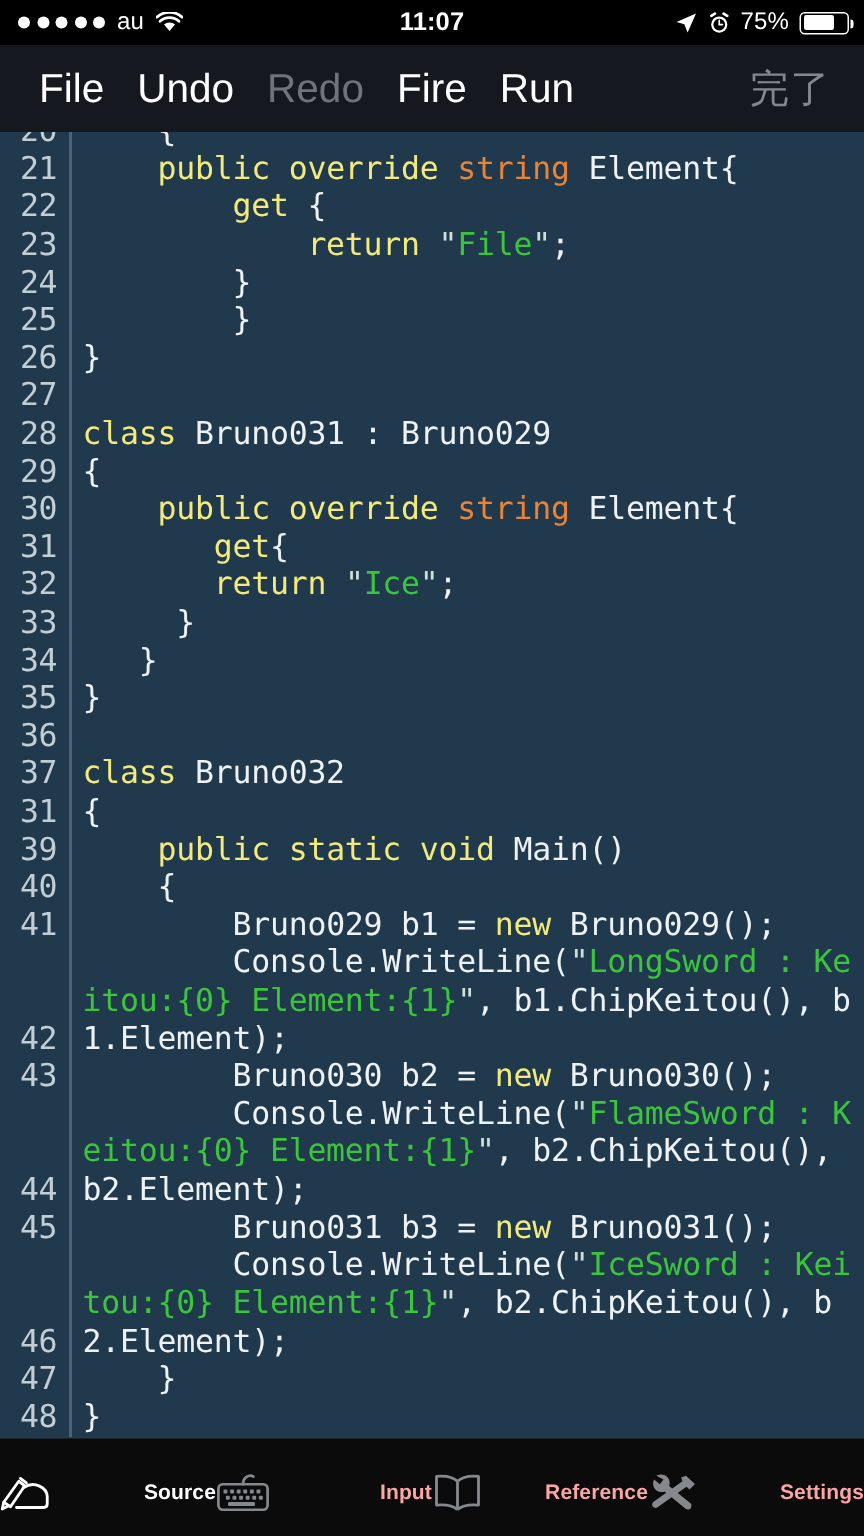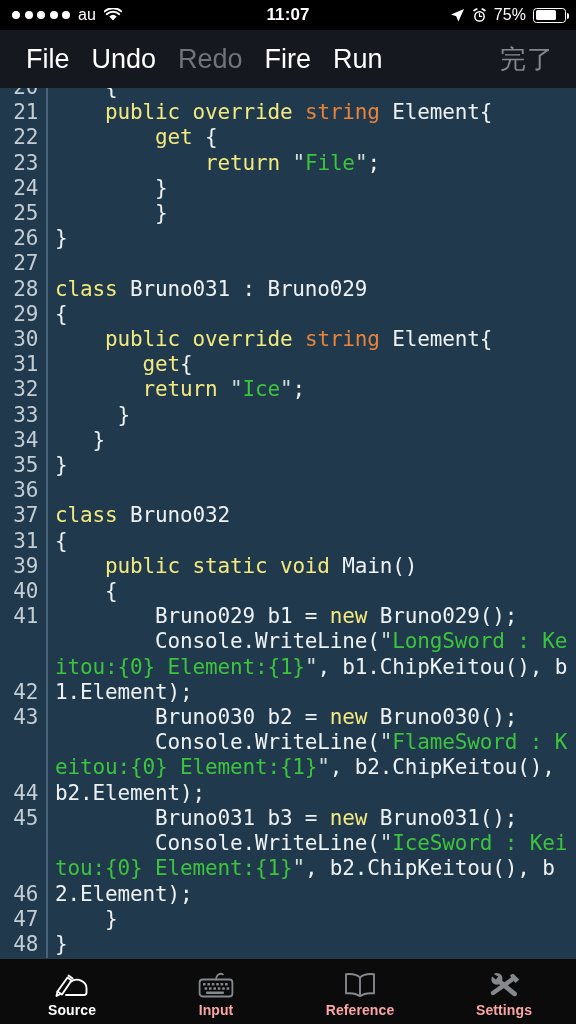--- a/index.html
+++ b/index.html
@@ -63,22 +63,22 @@
   .t  { color:#e8833a; }   
   .s  { color:#3cc43c; }   
   .q  { color:#cfe0d6; }   
   .n  { color:#eef2f4; }   
 
   
   .tabbar {
     height:66px; flex:0 0 66px; background:#0b0b0c; display:flex;
     border-top:1px solid #2a3b49;
   }
-  .tab { flex:1 1 0; display:flex; flex-direction:column; align-items:center;
-         justify-content:center; gap:3px; padding-top:4px; }
+  .tab { flex:1 1 0; display:flex; align-items:center;
+         justify-content:space-between; gap:3px; padding-top:4px; }
   .tab .ic { height:30px; display:flex; align-items:flex-end; justify-content:center; }
   .tab .lb { font-size:14px; font-weight:700; color:#fca5a5; letter-spacing:0.1px; }
   .tab.active .lb { color:#ffffff; }
   svg { display:block; }
 </style>
 </head>
 <body>
 
 <div id="app">
 

